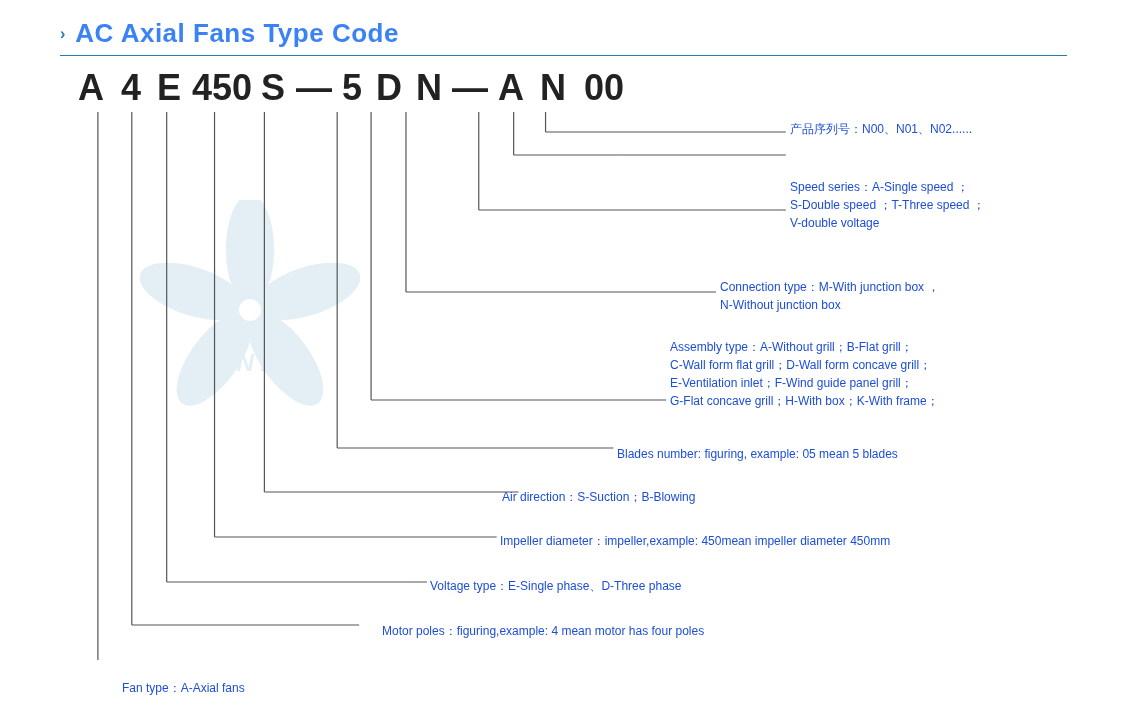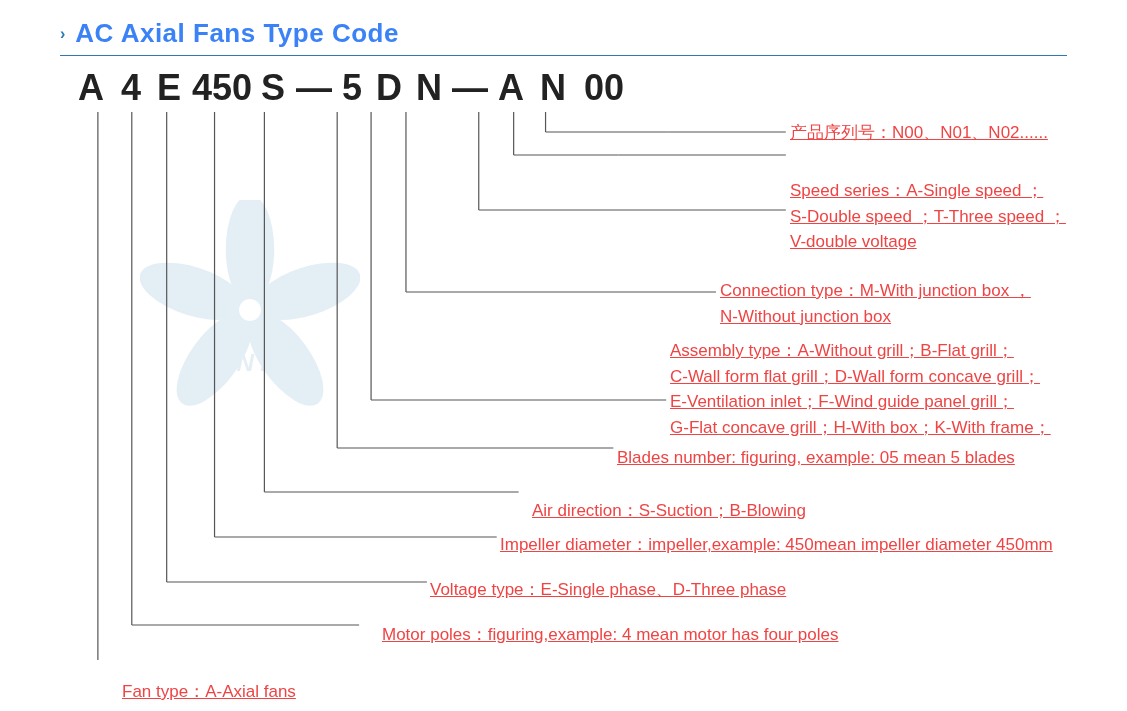--- a/index.html
+++ b/index.html
@@ -86,25 +86,24 @@
       top: 0;
       left: 0;
       width: 100%;
       height: 100%;
       z-index: 1;
     }
 
     
     .desc {
       position: absolute;
-      font-size: 17px;
-      color: #ef4444;
+      font-size: 12px;
+      color: #1d4ed8;
       line-height: 1.5;
       z-index: 2;
-      text-decoration: underline;
     }
 
   </style>
 </head>
 <body>
 
 <div class="page">
 
   <div class="header">
     <span class="header-chevron">›</span>
@@ -209,21 +208,21 @@
       <span>Assembly type：A-Without grill；B-Flat grill；<br>
       C-Wall form flat grill；D-Wall form concave grill；<br>
       E-Ventilation inlet；F-Wind guide panel grill；<br>
       G-Flat concave grill；H-With box；K-With frame；</span>
     </div>
 
     <div class="desc" style="top:375px; left:557px; white-space:nowrap;">
       <span>Blades number: figuring, example: 05 mean 5 blades</span>
     </div>
 
-    <div class="desc" style="top:418px; left:472px; white-space:nowrap;margin-top:10px;">
+    <div class="desc" style="top:418px; left:442px; white-space:nowrap;">
       <span>Air direction：S-Suction；B-Blowing</span>
     </div>
 
     <div class="desc" style="top:462px; left:440px; white-space:nowrap;">
       <span>Impeller diameter：impeller,example: 450mean impeller diameter 450mm</span>
     </div>
 
     <div class="desc" style="top:507px; left:370px; white-space:nowrap;">
       <span>Voltage type：E-Single phase、D-Three phase</span>
     </div>

